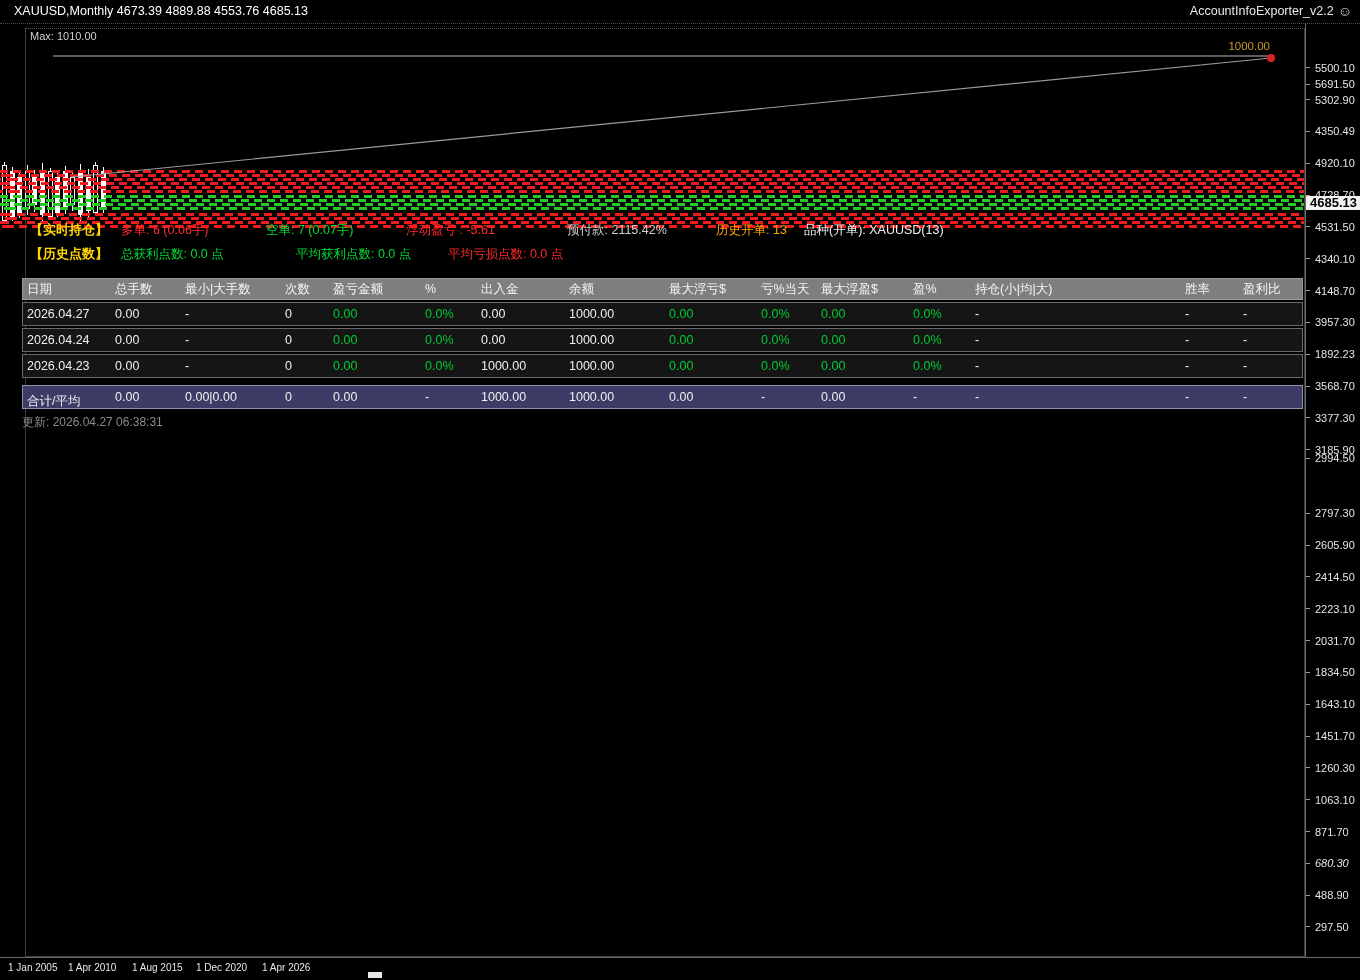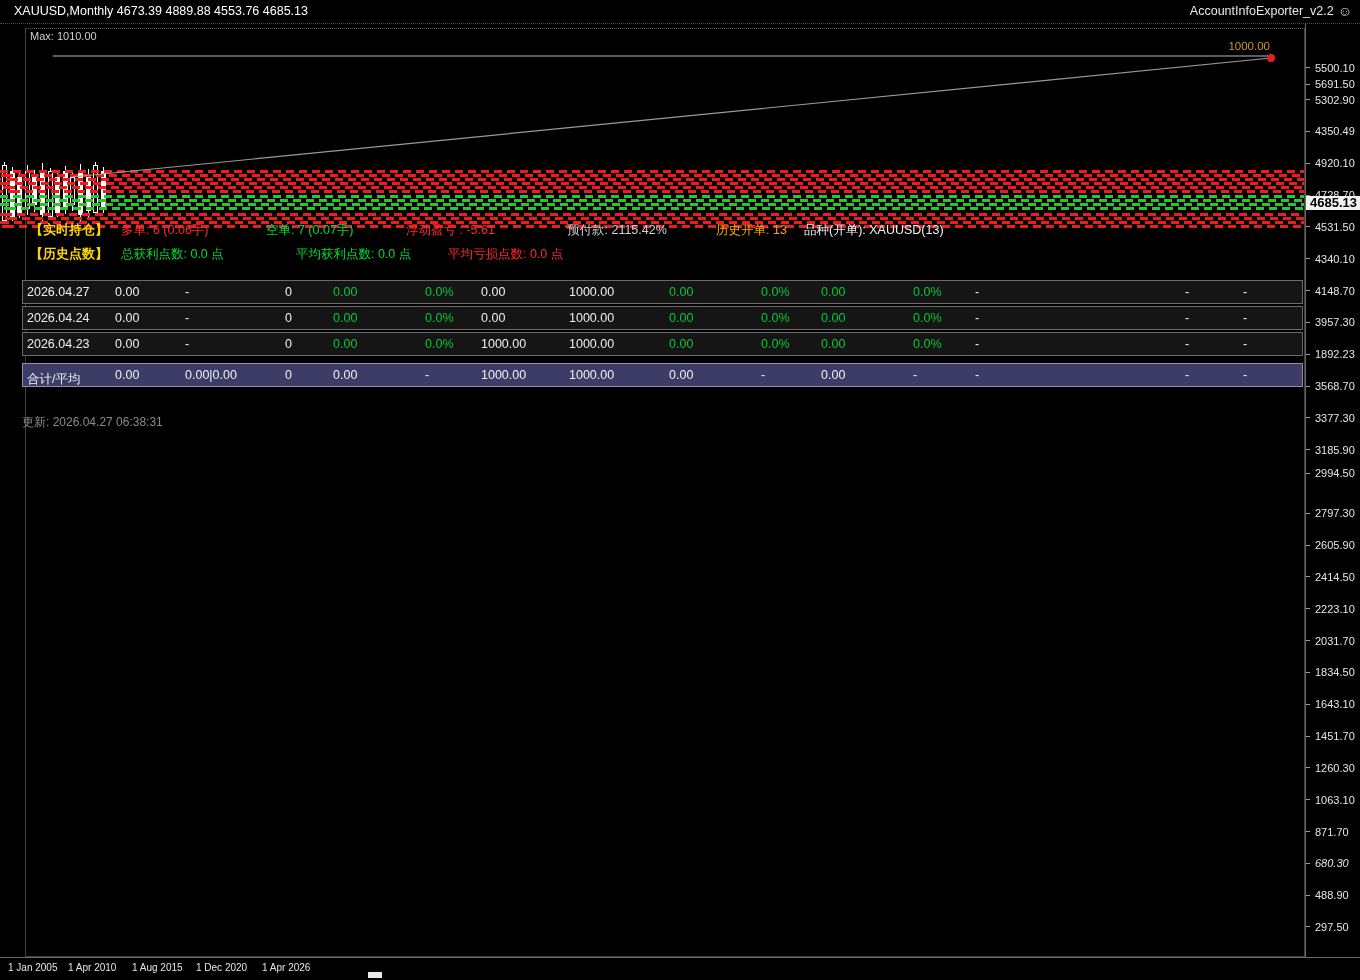--- a/index.html
+++ b/index.html
@@ -135,20 +135,37 @@
 <span class="stat silver-t" style="left:567px;top:222px;">预付款: 2115.42%</span>
 <span class="stat orange-t" style="left:716px;top:222px;">历史开单: 13</span>
 <span class="stat white-t" style="left:804px;top:222px;">品种(开单): XAUUSD(13)</span>
 
 <span class="stat gold" style="left:30px;top:245px;">【历史点数】</span>
 <span class="stat green-t" style="left:121px;top:246px;">总获利点数: 0.0 点</span>
 <span class="stat green-t" style="left:296px;top:246px;">平均获利点数: 0.0 点</span>
 <span class="stat red-t" style="left:448px;top:246px;">平均亏损点数: 0.0 点</span>
 
 <div class="acct-table">
+  <div class="thead" id="thead">
+      <div class="th" style="width: 88px;">日期</div>
+      <div class="th" style="width: 70px;">总手数</div>
+      <div class="th" style="width: 100px;">最小|大手数</div>
+      <div class="th" style="width: 48px;">次数</div>
+      <div class="th" style="width: 92px;">盈亏金额</div>
+      <div class="th" style="width: 56px;">%</div>
+      <div class="th" style="width: 88px;">出入金</div>
+      <div class="th" style="width: 100px;">余额</div>
+      <div class="th" style="width: 92px;">最大浮亏$</div>
+      <div class="th" style="width: 60px;">亏%当天</div>
+      <div class="th" style="width: 92px;">最大浮盈$</div>
+      <div class="th" style="width: 62px;">盈%</div>
+      <div class="th" style="width: 210px;">持仓(小|均|大)</div>
+      <div class="th" style="width: 58px;">胜率</div>
+      <div class="th" style="width: 62px;">盈利比</div>
+    </div>
   <div id="tbody">
       <div class="tr">
         <div class="td" style="width: 88px;">2026.04.27</div>
         <div class="td" style="width: 70px;">0.00</div>
         <div class="td" style="width: 100px;">-</div>
         <div class="td" style="width: 48px;">0</div>
         <div class="td green" style="width: 92px;">0.00</div>
         <div class="td green" style="width: 56px;">0.0%</div>
         <div class="td" style="width: 88px;">0.00</div>
         <div class="td" style="width: 100px;">1000.00</div>
@@ -267,21 +284,21 @@
       <span>3568.70</span>
     </div>
     <div class="ytick" style="top: 411.84px;">
       <span class="ydash"></span>
       <span>3377.30</span>
     </div>
     <div class="ytick" style="top: 443.66px;">
       <span class="ydash"></span>
       <span>3185.90</span>
     </div>
-    <div class="ytick" style="top: 467px;">
+    <div class="ytick" style="top: 452px;">
       <span class="ydash"></span>
       <span>2994.50</span>
     </div>
     <div class="ytick" style="top: 507.3px;">
       <span class="ydash"></span>
       <span>2797.30</span>
     </div>
     <div class="ytick" style="top: 539.12px;">
       <span class="ydash"></span>
       <span>2605.90</span>

